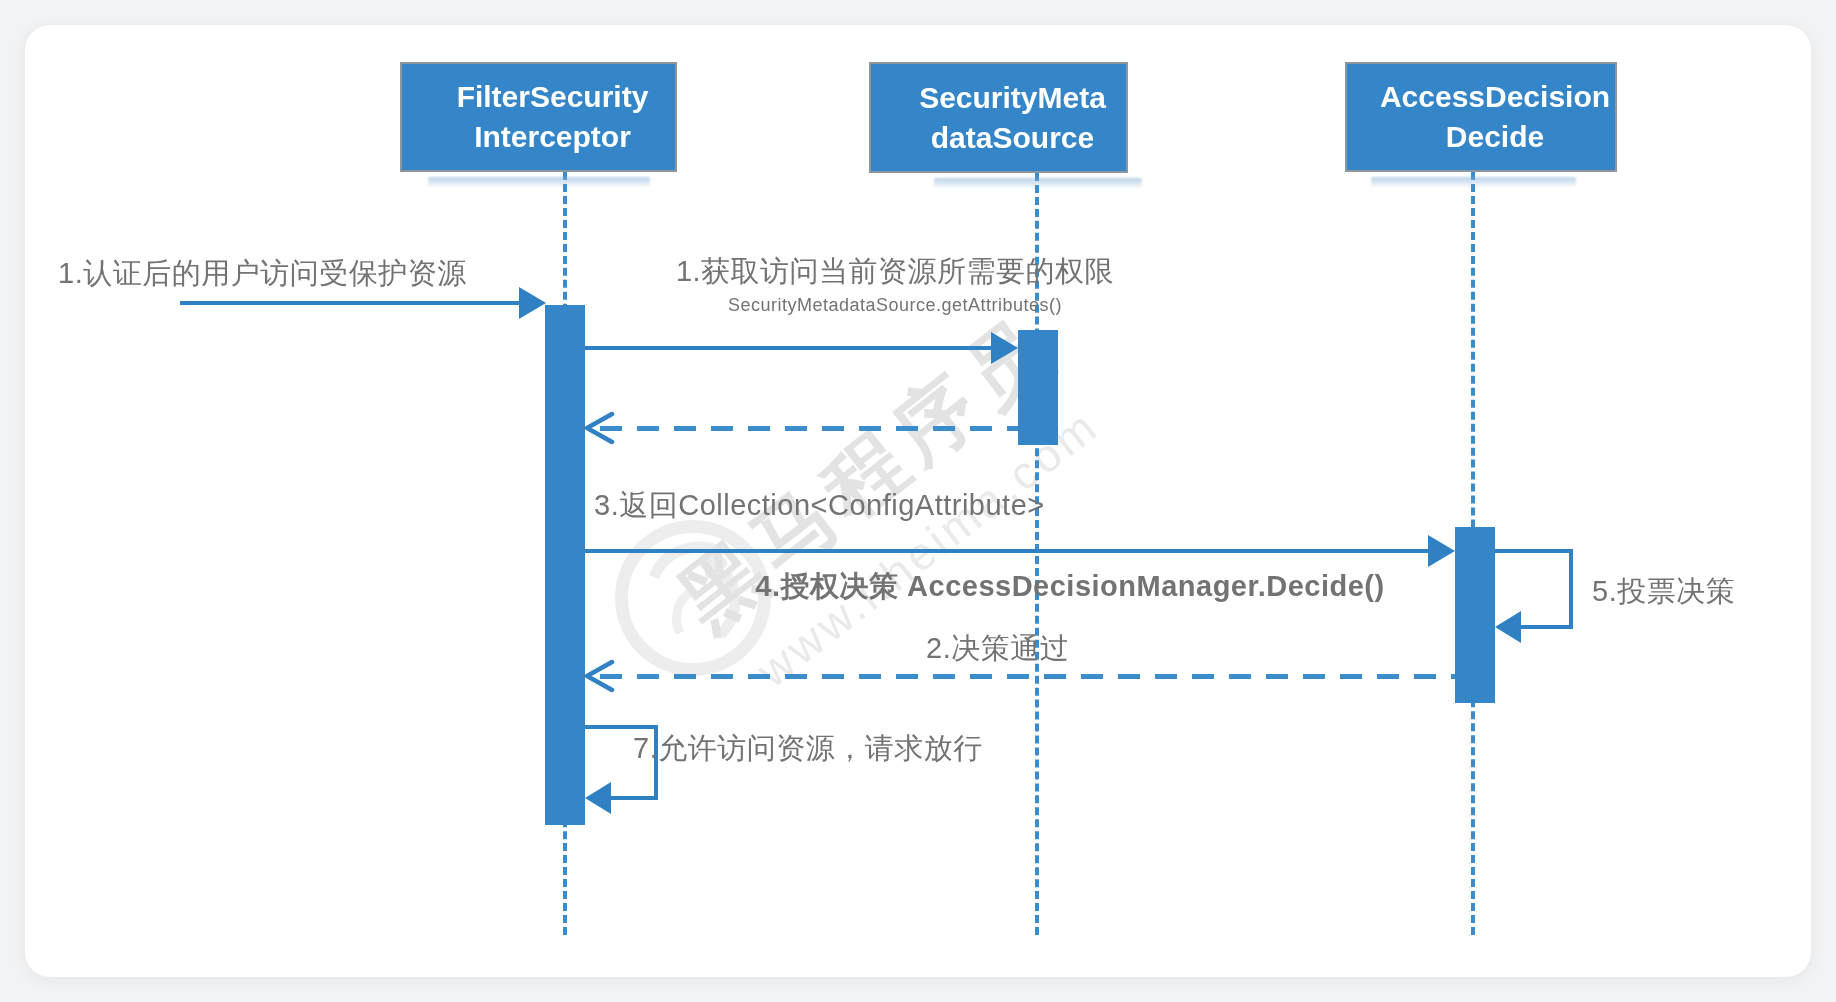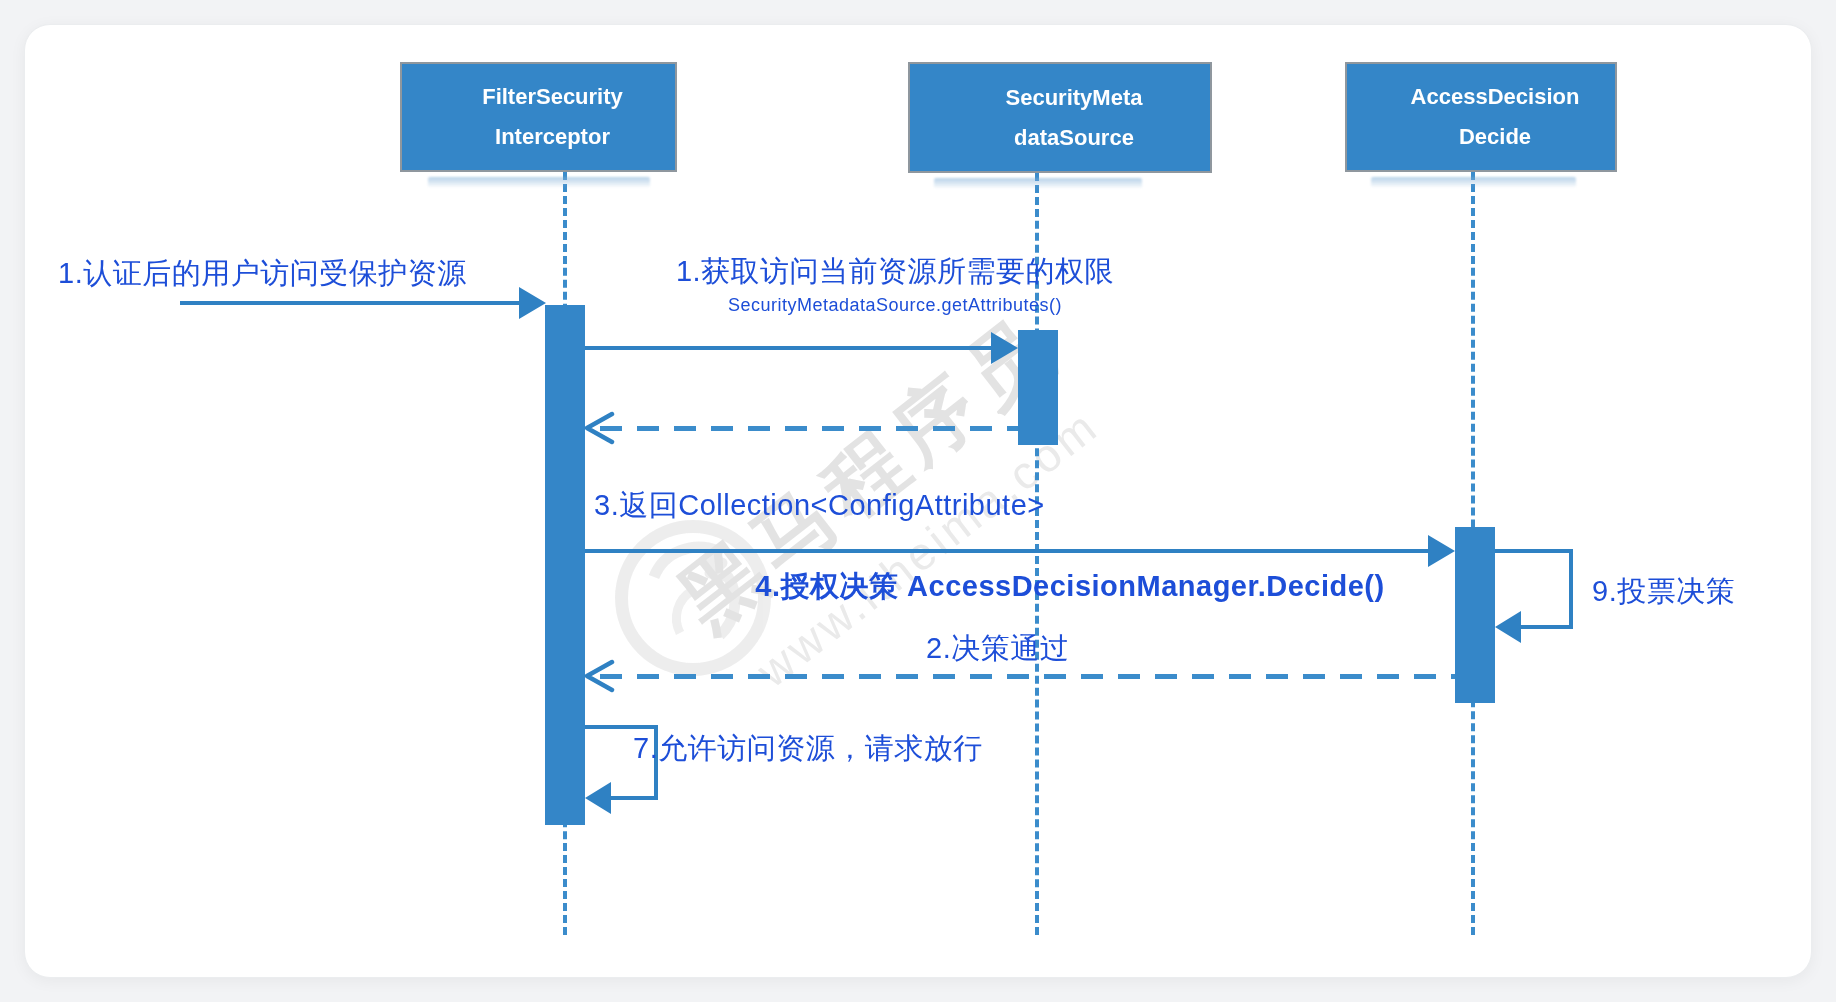--- a/index.html
+++ b/index.html
@@ -13,21 +13,21 @@
   .card{
     position:absolute;left:24px;top:24px;width:1786px;height:952px;
     background:#ffffff;border:1px solid #ebedef;border-radius:26px;
     box-shadow:0 3px 16px rgba(0,0,0,0.05);
   }
   
   .pbox{
     position:absolute;box-sizing:border-box;
     background:#3486c8;border:2px solid #8f979e;
     display:flex;flex-direction:column;align-items:center;justify-content:center;
-    color:#ffffff;font-weight:700;font-size:22px;line-height:40px;text-align:center;
+    color:#ffffff;font-weight:700;font-size:30px;line-height:40px;text-align:center;
     z-index:6;
     padding-left:28px;
   }
   .refl{
     position:absolute;height:11px;z-index:5;border-radius:2px;
     background:linear-gradient(180deg,rgba(125,173,214,0.55),rgba(190,218,240,0.0));
     filter:blur(1px);
   }
   
   .lifeline{
@@ -50,21 +50,21 @@
     border-left:27px solid #2f81c3;
   }
   .head-l{
     position:absolute;width:0;height:0;z-index:4;
     border-top:16px solid transparent;border-bottom:16px solid transparent;
     border-right:26px solid #2f81c3;
   }
   .openhead{position:absolute;z-index:4;}
   
   .mlabel{
-    position:absolute;color:#1d4ed8;font-size:29px;line-height:34px;
+    position:absolute;color:#737373;font-size:29px;line-height:34px;
     white-space:nowrap;z-index:5;letter-spacing:0.5px;
   }
   .mlabel.center{text-align:center;white-space:normal;}
   .mlabel.bold{font-weight:700;margin-top:8px;}
   .sub{font-size:18px;}
   
   .wm-logo{
     position:absolute;left:615px;top:520px;width:156px;height:156px;z-index:0;
     border:13px solid #ededed;border-radius:50%;box-sizing:border-box;opacity:0.95;
   }
@@ -98,21 +98,21 @@
   <div class="lifeline" style="left:563px;top:172px;height:763px;"></div>
   <div class="lifeline" style="left:1035px;top:173px;height:762px;"></div>
   <div class="lifeline" style="left:1471px;top:172px;height:763px;"></div>
 
   <div class="pbox" style="left:400px;top:62px;width:277px;height:110px;">
     <span>FilterSecurity</span>
     <span>Interceptor</span>
   </div>
   <div class="refl" style="left:428px;top:177px;width:222px;"></div>
 
-  <div class="pbox" style="left:908px;top:62px;width:304px;height:111px;">
+  <div class="pbox" style="left:869px;top:62px;width:259px;height:111px;">
     <span>SecurityMeta</span>
     <span>dataSource</span>
   </div>
   <div class="refl" style="left:934px;top:178px;width:208px;"></div>
 
   <div class="pbox" style="left:1345px;top:62px;width:272px;height:110px;">
     <span>AccessDecision</span>
     <span>Decide</span>
   </div>
   <div class="refl" style="left:1371px;top:177px;width:205px;"></div>
@@ -140,21 +140,21 @@
   <div class="mlabel" style="left:594px;top:464px;margin-top:24px;">3.返回Collection&lt;ConfigAttribute&gt;</div>
 
   <div class="sline" style="left:585px;top:549px;width:844px;"></div>
   <div class="head-r" style="left:1428px;top:535px;"></div>
   <div class="mlabel bold center" style="left:710px;top:561px;width:720px;">4.授权决策 AccessDecisionManager.Decide()</div>
 
   <div class="sline" style="left:1495px;top:549px;width:78px;"></div>
   <div class="vline" style="left:1569px;top:549px;height:78px;"></div>
   <div class="sline" style="left:1521px;top:625px;width:52px;"></div>
   <div class="head-l" style="left:1495px;top:611px;"></div>
-  <div class="mlabel" style="left:1592px;top:574px;">9.投票决策</div>
+  <div class="mlabel" style="left:1592px;top:574px;">5.投票决策</div>
 
   <div class="dline" style="left:600px;top:674px;width:855px;"></div>
   <svg class="openhead" style="left:583px;top:658px;" width="32" height="36" viewBox="0 0 32 36">
     <polyline points="29,4 4,18 29,32" fill="none" stroke="#2f81c3" stroke-width="4.5" stroke-linecap="round" stroke-linejoin="round"></polyline>
   </svg>
   <div class="mlabel" style="left:926px;top:631px;">2.决策通过</div>
 
   <div class="sline" style="left:585px;top:725px;width:73px;"></div>
   <div class="vline" style="left:654px;top:725px;height:75px;"></div>
   <div class="sline" style="left:611px;top:796px;width:47px;"></div>

